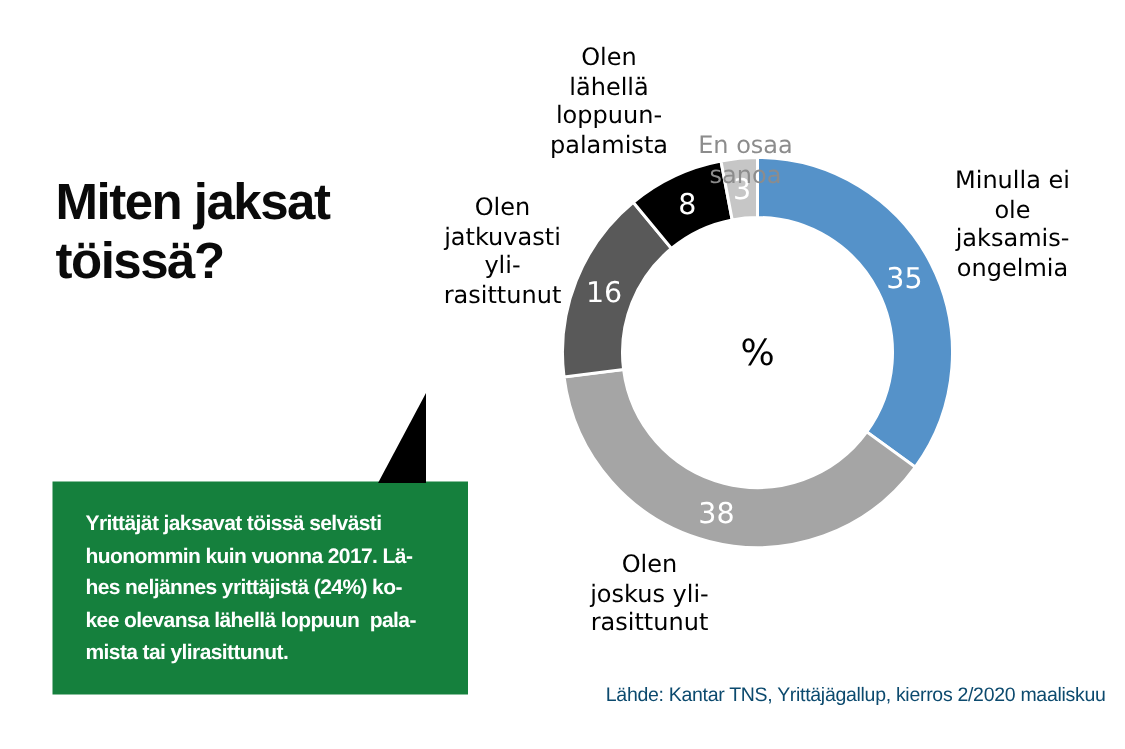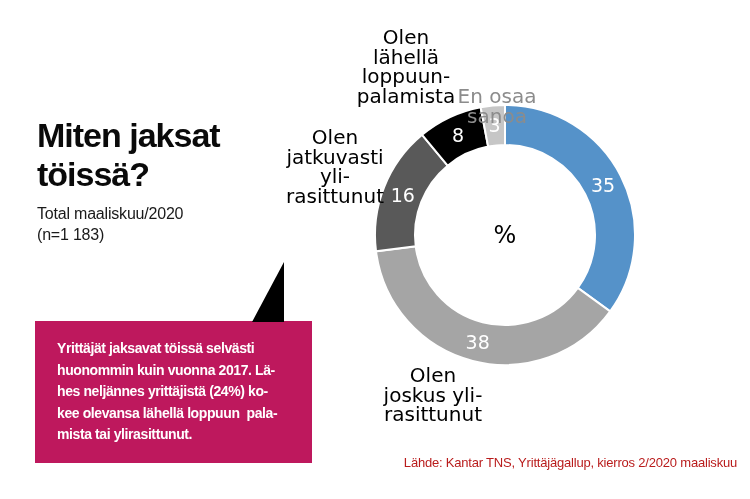--- a/index.html
+++ b/index.html
@@ -34,21 +34,21 @@
     letter-spacing: -0.2px;
     white-space: pre-line;
     color: #1a1a1a;
   }
   .bubble {
     position: absolute;
     left: 35px;
     top: 321px;
     width: 277px;
     height: 142px;
-    background: #be185d;
+    background: #15803d;
   }
   .bubble-text {
     position: absolute;
     left: 22px;
     top: 17px;
     font-size: 14px;
     line-height: 21.5px;
     font-weight: 700;
     letter-spacing: -0.4px;
     color: #ffffff;
@@ -69,51 +69,49 @@
     left: 345px;
     top: 75px;
     width: 320px;
     height: 320px;
   }
   .chart-label {
     position: absolute;
     width: 110px;
     text-align: center;
     font-family: "DejaVu Sans", sans-serif;
-    font-size: 20px;
+    font-size: 16px;
     line-height: 19.5px;
     white-space: pre-line;
     color: #000000;
   }
   .lbl-seg0 { left: 620px; top: 110px; }  
   .lbl-seg1 { left: 378px; top: 366px; }  
   .lbl-seg2 { left: 280px; top: 128px; }  
   .lbl-seg3 { left: 351px; top: 28px;  }  
   .lbl-seg4 { left: 442px; top: 58px; color: #8c8c8c; margin-top: 29px; } 
   
   .source-line {
     position: absolute;
     right: 13px;
     top: 455px;
     font-size: 13px;
     letter-spacing: -0.2px;
-    color: #b91c1c;
+    color: #0c4a6e;
     padding-left: 44px;
   }
 </style>
 </head>
 <body>
 
 <div class="canvas">
 
   <h1 class="page-title">Miten jaksat
 töissä?</h1>
 
-  <div class="page-subtitle">Total maaliskuu/2020
-(n=1 183)</div>
 
   <div class="bubble">
     <div class="bubble-text">Yrittäjät jaksavat töissä selvästi
 huonommin kuin vuonna 2017. Lä-
 hes neljännes yrittäjistä (24%) ko-
 kee olevansa lähellä loppuun  pala-
 mista tai ylirasittunut.</div>
   </div>
   <div class="bubble-tail"></div>
 
@@ -124,20 +122,24 @@
       <text x="132.644112411866" y="273.5441477241494" text-anchor="middle" fill="#ffffff" font-family="&quot;DejaVu Sans&quot;, sans-serif" font-size="19">38</text>
       <path d="M 31.02508882911789 176.29332036335958 A 130 130 0 0 1 77.13488133267036 59.83327843914738 L 102.63184092261794 90.65380815017896 A 90 90 0 0 0 70.709676881697 171.2799910207874 Z" fill="#595959" stroke="#ffffff" stroke-width="2"></path>
       <text x="57.724586552292365" y="126.50629920468538" text-anchor="middle" fill="#ffffff" font-family="&quot;DejaVu Sans&quot;, sans-serif" font-size="19">16</text>
       <path d="M 77.13488133267036 59.83327843914738 A 130 130 0 0 1 135.6404291038557 32.302657405270494 L 143.13568168728472 71.59414743441803 A 90 90 0 0 0 102.63184092261794 90.65380815017896 Z" fill="#000000" stroke="#ffffff" stroke-width="2"></path>
       <text x="113.16427792784198" y="67.46902422873787" text-anchor="middle" fill="#ffffff" font-family="&quot;DejaVu Sans&quot;, sans-serif" font-size="19">8</text>
       <path d="M 135.6404291038557 32.302657405270494 A 130 130 0 0 1 159.99999999999997 30 L 159.99999999999997 70 A 90 90 0 0 0 143.13568168728472 71.59414743441803 Z" fill="#c6c6c6" stroke="#ffffff" stroke-width="2"></path>
       <text x="149.64808553496326" y="57.488183893661216" text-anchor="middle" fill="#ffffff" font-family="&quot;DejaVu Sans&quot;, sans-serif" font-size="19">3</text>
       <text x="160" y="168" text-anchor="middle" fill="#000000" font-family="&quot;DejaVu Sans&quot;, sans-serif" font-size="24">%</text>
     </svg>
 
+  <div class="chart-label lbl-seg0">Minulla ei
+ole
+jaksamis-
+ongelmia</div>
   <div class="chart-label lbl-seg1">Olen
 joskus yli-
 rasittunut</div>
   <div class="chart-label lbl-seg2">Olen
 jatkuvasti
 yli-
 rasittunut</div>
   <div class="chart-label lbl-seg3">Olen
 lähellä
 loppuun-

